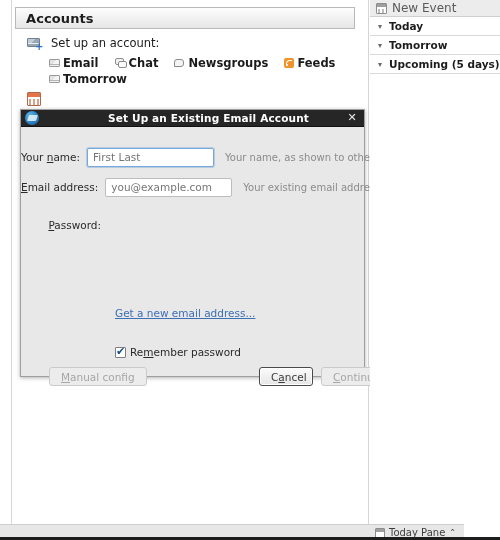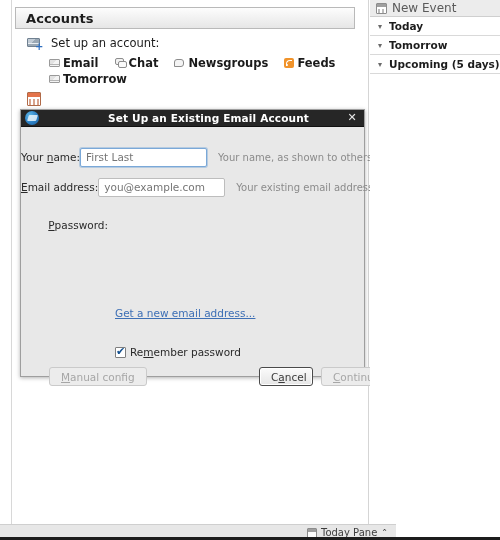--- a/index.html
+++ b/index.html
@@ -158,21 +158,21 @@
     cursor:pointer; font-family:"DejaVu Sans", sans-serif;
   }
 
   .dlg-body { position:relative; height:250px; }
 
   .frow {
     position:absolute; left:0; width:100%; height:20px;
     display:flex; align-items:center;
   }
   .frow-label {
-    width:87px; text-align:right; 
+    width:87px; text-align:right; padding-right:7px;
     font-size:10.5px; color:#2a2a2a; white-space:nowrap;
   }
   .frow-label u { text-decoration:underline; }
   .finput {
     width:127px; height:19px; background:#fff;
     border:1px solid #bdbdbd; border-radius:2px;
     font-size:10.5px; color:#9b9b9b; padding:0 5px;
     font-family:"DejaVu Sans","Liberation Sans",sans-serif;
     outline:none;
   }
@@ -250,21 +250,21 @@
     display:flex; align-items:center; gap:5px; padding-left:6px;
     cursor:pointer; background:#fff;
   }
   .sb-chevron {
     font-size:8px; color:#6a6a6a; width:8px; text-align:center; flex:none;
   }
   .sb-section-label { font-size:10.5px; font-weight:bold; color:#1c1c1c; }
 
   
   .statusbar {
-    position:absolute; left:0; bottom:0; width:396px; height:16px;
+    position:absolute; left:0; bottom:0; width:464px; height:16px;
     background:#e7e7e7; border-top:1px solid #cfcfcf;
     display:flex; align-items:center; justify-content:flex-end;
   }
   .sb-today {
     display:flex; align-items:center; gap:4px; padding-right:8px; cursor:pointer;
   }
   .sb-today-label { font-size:10px; color:#3d3d3d; }
   .sb-today-caret { font-size:8px; color:#3d3d3d; }
   .td-icon {
     width:10px;height:10px;border:1px solid #8d8d8d;background:#fff;
@@ -346,21 +346,21 @@
 
       <div class="frow" style="top:50px;">
         <span class="frow-label"><span></span><u>E</u><span>mail address:</span></span>
         <input class="finput" type="text" placeholder="you@example.com" style="">
         <span class="fhint">Your existing email address</span>
       </div>
 
       <span class="newaddr-link">Get a new email address...</span>
 
       <div class="frow" style="top:88px;">
-        <span class="frow-label"><span></span><u>P</u><span>password:</span></span>
+        <span class="frow-label"><span></span><u>P</u><span>assword:</span></span>
       </div>
 
       <div class="remember-row">
         <span class="chk"></span>
         <span class="remember-label"><span>Re</span><u>m</u><span>ember password</span></span>
       </div>
 
       <button class="btn disabled btn-manual"><span></span><u>M</u><span>anual config</span></button>
 
       <button class="btn focus btn-cancel"><span>C</span><u>a</u><span>ncel</span></button>

